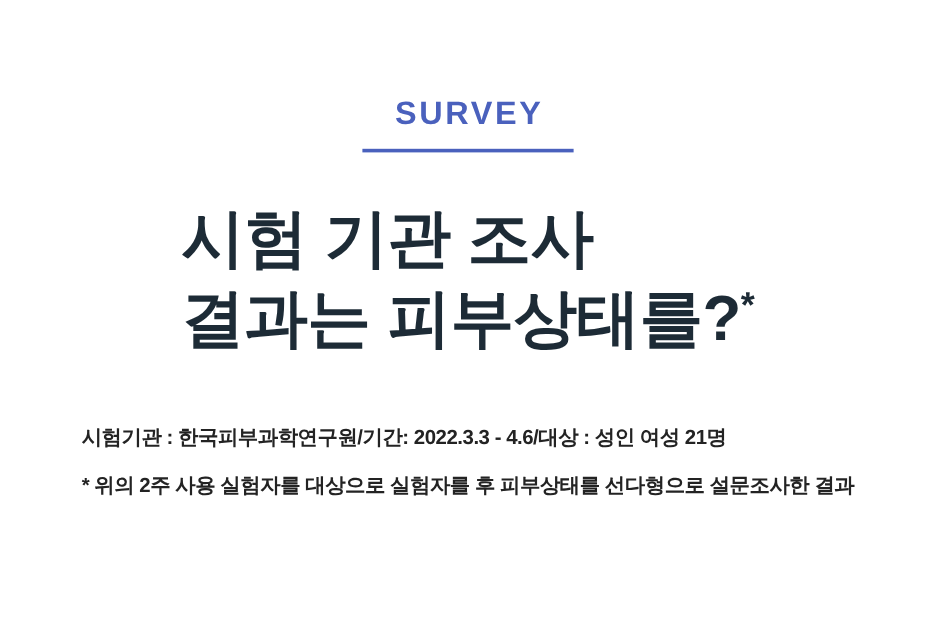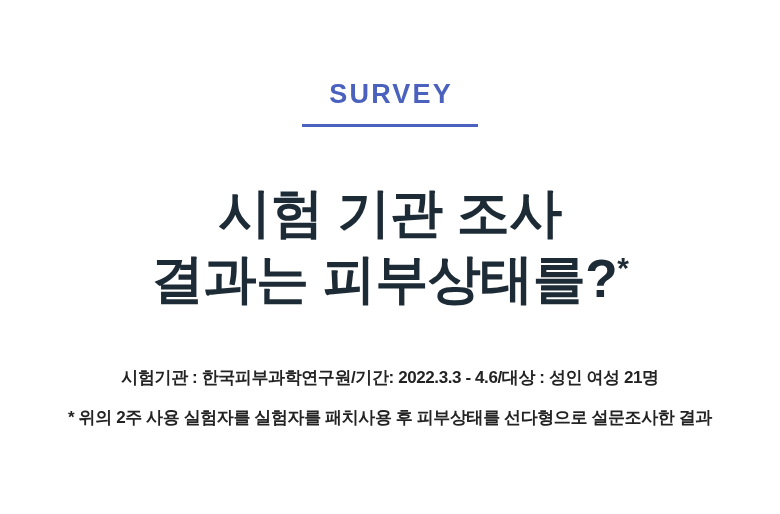--- a/index.html
+++ b/index.html
@@ -44,22 +44,21 @@
 
   .eyebrow-rule {
     width: 176px;
     height: 3px;
     background: #4a61bd;
     margin-top: 14px;
   }
 
   
   .headline-block {
-    margin-top: 53px;
-    text-align: center;
+    margin-top: 40px;
   }
 
   .headline-line {
     font-family: "Liberation Sans", "DejaVu Sans", sans-serif;
     font-size: 53px;
     font-weight: bold;
     color: #1d2b36;
     line-height: 66px;
     letter-spacing: -0.5px;
     white-space: nowrap;
@@ -70,21 +69,21 @@
     font-weight: bold;
     color: #1d2b36;
     vertical-align: super;
     line-height: 1;
     letter-spacing: 0;
   }
 
   
   .caption-block {
     margin-top: 46px;
-    text-align: center;
+    text-align: left;
   }
 
   .caption-line {
     font-family: "Liberation Sans", "DejaVu Sans", sans-serif;
     font-size: 17px;
     font-weight: bold;
     color: #232323;
     line-height: 40px;
     letter-spacing: -0.4px;
     white-space: nowrap;
@@ -100,16 +99,16 @@
     <div class="eyebrow-rule"></div>
   </div>
 
   <div class="headline-block">
     <div class="headline-line">시험 기관 조사</div>
     <div class="headline-line"><span>결과는 피부상태를?</span><span class="headline-asterisk">*</span></div>
   </div>
 
   <div class="caption-block">
     <div class="caption-line">시험기관 : 한국피부과학연구원/기간: 2022.3.3 - 4.6/대상 : 성인 여성  21명</div>
-    <div class="caption-line">* 위의 2주 사용 실험자를 실험자를 패치사용 후 피부상태를 선다형으로 설문조사한 결과</div>
+    <div class="caption-line">* 위의 2주 사용 실험자를 대상으로 실험자를 후 피부상태를 선다형으로 설문조사한 결과</div>
   </div>
 
 </div>
 
 </body></html>

